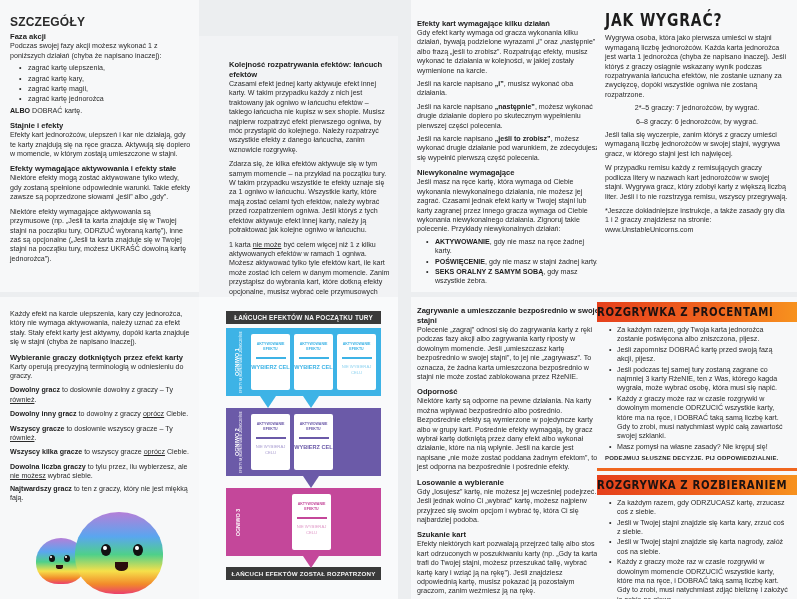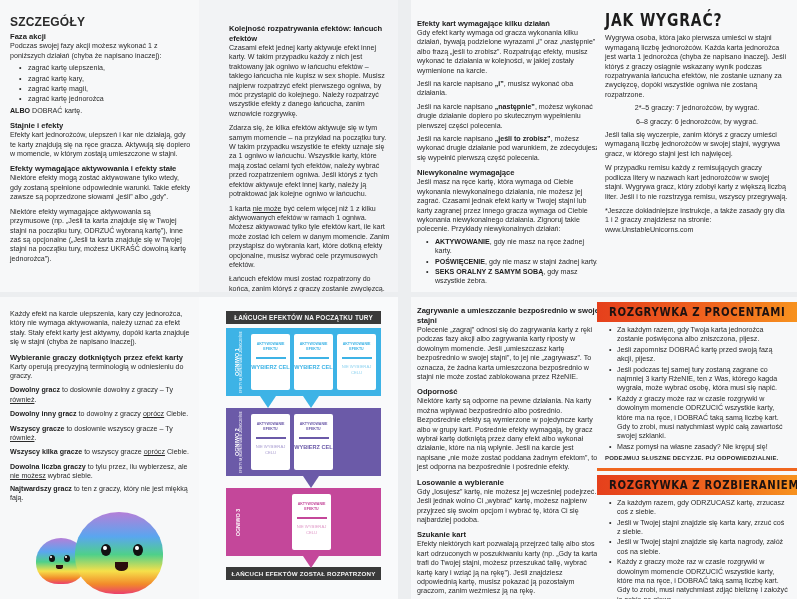--- a/index.html
+++ b/index.html
@@ -1,20 +1,20 @@
 <!DOCTYPE html>
 <html><head>
 <meta charset="utf-8">
 <style>
   * { box-sizing: border-box; margin: 0; padding: 0; }
   html, body { width: 797px; height: 599px; overflow: hidden; background: #eceef0; }
   body { font-family: "Liberation Sans", sans-serif; color: #2a2a2a; position: relative; }
 
   .panel { position: absolute; background: #f7f8f9; overflow: hidden; }
-  .panel.shade { background: #f2f3f5; }
+  .panel.shade { background: #f2f3f5; margin-top: 36px; }
   .tp { top: 0; height: 292px; }
   .bp { top: 297px; height: 302px; }
   .c1 { left: 0; width: 199px; }
   .c2 { left: 199px; width: 199px; }
   .c3 { left: 411px; width: 199px; }
   .c4 { left: 597px; width: 200px; }
 
   .inner { padding: 10px 8px 0 10px; font-size: 7.1px; line-height: 9.4px; }
   .c2 .inner { padding-left: 30px; padding-right: 6px; }
   .c3 .inner { padding-left: 6px; padding-right: 8px; }
@@ -27,21 +27,21 @@
   ul li { position: relative; padding-left: 18px; margin-bottom: 1px; }
   ul li::before { content: "•"; position: absolute; left: 9px; top: 0; }
   ul.tight li { padding-left: 12px; }
   ul.tight li::before { left: 4px; }
   b { color: #1c1c1c; }
   u { text-decoration: underline; text-align: right; }
 
   .big-title { font-family: "DejaVu Sans", sans-serif; font-weight: bold; font-size: 17px; letter-spacing: 1px; color: #1d1d1d; margin: 6px 0 9px 0; transform: scaleX(0.82); transform-origin: left; }
   .center { text-align: center; }
 
-  .orange-banner { height: 20px; background: linear-gradient(90deg, #e5401c 0%, #f0661e 60%, #f7921e 100%); display: flex; align-items: center; padding-left: 12px; margin-left: -8px; margin-right: -8px; }
+  .orange-banner { height: 20px; background: linear-gradient(90deg, #e5401c 0%, #f0661e 60%, #f7921e 100%); display: flex; align-items: center; padding-left: 0; margin-left: -8px; margin-right: -8px; }
   .orange-banner span { font-family: "DejaVu Sans", sans-serif; font-weight: bold; color: #1d1211; font-size: 13px; letter-spacing: 0.8px; transform: scaleX(0.78); transform-origin: left; white-space: nowrap; }
   .footnote-bold { font-weight: bold; font-size: 6px; letter-spacing: 0.2px; margin-top: 2px; }
   .orange-line { height: 3px; background: #f0661e; margin: 4px -8px 3px -8px; }
 
   
   .diagram { position: absolute; left: 27px; top: 14px; width: 155px; }
   .dhead { background: #3a3a3a; color: #f5f5f5; font-weight: bold; font-size: 6.4px; height: 13px; display: flex; align-items: center; justify-content: center; letter-spacing: 0.2px; }
   .link { position: relative; height: 68px; margin-top: 8px; display: flex; padding-left: 25px; gap: 4px; align-items: center; }
   .link.l1 { margin-top: 4px; background: #3db3e6; }
   .link.l2 { background: #6b5aa8; margin-top: 12px; }

